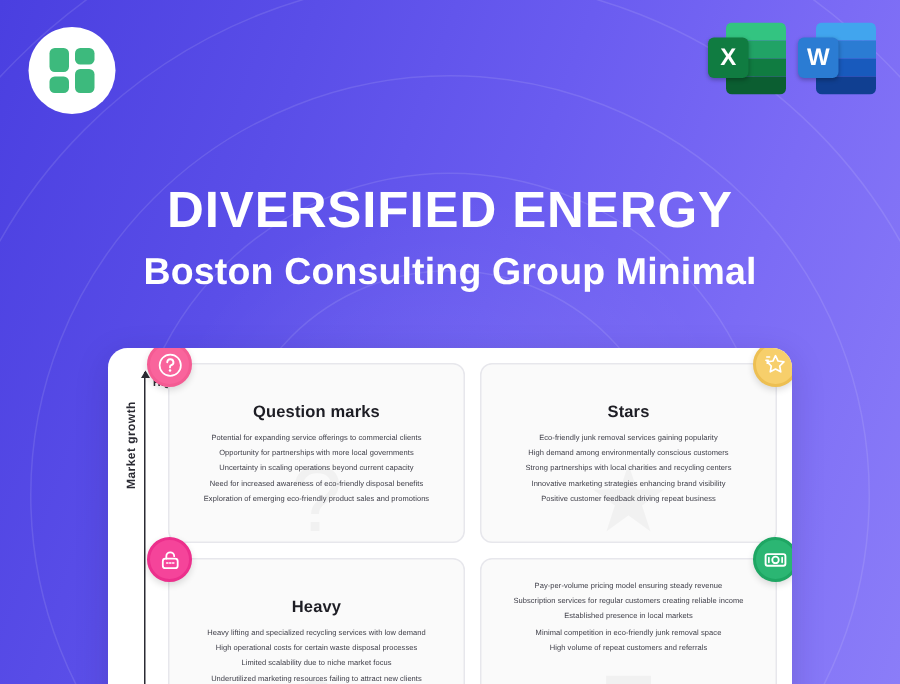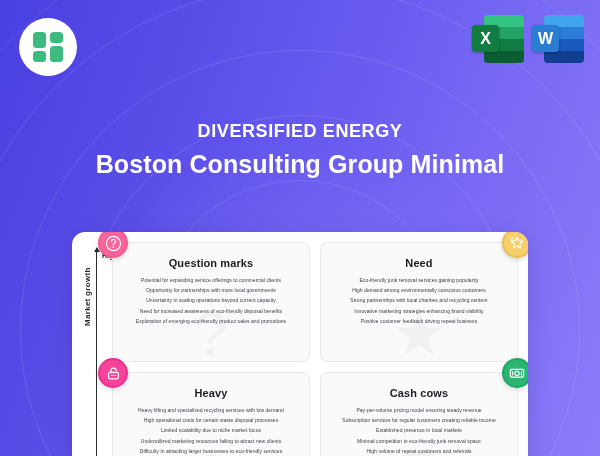--- a/index.html
+++ b/index.html
@@ -54,21 +54,21 @@
     position:absolute; left:0; top:12px; width:27px; height:27px;
     border-radius:4px; color:#fff; font-weight:bold; font-size:16px;
     display:flex; align-items:center; justify-content:center;
     box-shadow:0 1px 3px rgba(0,0,0,0.28);
   }
   .xbadge { background:#107c41; }
   .wbadge { background:#2b7cd3; }
   
   .titles { position:absolute; left:0; right:0; top:122px; text-align:center; }
   .t-main {
-    color:#ffffff; font-size:18px; font-weight:bold; letter-spacing:0.6px;
+    color:#ffffff; font-size:34px; font-weight:bold; letter-spacing:0.6px;
     line-height:1.1;
   }
   .t-sub {
     color:#ffffff; font-size:25px; font-weight:bold; margin-top:9px;
     letter-spacing:0.1px; line-height:1.1;
   }
   
   .card {
     position:absolute; left:72px; top:232px; width:456px; height:260px;
     background:#ffffff; border-radius:13px;
@@ -102,21 +102,21 @@
     border:1px solid #e7e7ec; border-radius:8px;
     padding:14px 8px 6px; overflow:visible;
   }
   .quad-bg {
     position:absolute; left:50%; bottom:-4px; transform:translateX(-50%);
     font-size:62px; color:rgba(0,0,0,0.035); line-height:1; pointer-events:none;
     user-select:none;
   }
   .quad-title {
     position:relative; text-align:center; font-size:11px; font-weight:bold;
-    color:#1d1d24; margin-bottom:7px; letter-spacing:0.1px;
+    color:#1d1d24; margin-bottom:7px; letter-spacing:0.1px;margin-top:12px;
   }
   .quad ul { position:relative; list-style:none; }
   .quad li {
     text-align:center; font-size:5px; color:#3c3c46;
     line-height:1.5; padding:1.3px 2px; letter-spacing:0.05px;
   }
   .badge {
     position:absolute; width:30px; height:30px; border-radius:50%;
     display:flex; align-items:center; justify-content:center;
     z-index:5; box-shadow:0 2px 5px rgba(0,0,0,0.14);
@@ -206,21 +206,21 @@
       </div>
 
       <div class="quad">
         <div class="badge b-s">
           <svg width="18" height="18" viewBox="0 0 24 24">
               <path d="M12 4.2l2.3 4.7 5.2.8-3.75 3.65.9 5.15L12 16.05 7.35 18.5l.9-5.15L4.5 9.7l5.2-.8z" fill="none" stroke="#fff" stroke-width="1.5" stroke-linejoin="round"></path>
               <path d="M4.2 5.4h2.6M3.4 8.2h2.2M4.6 11h1.6" stroke="#fff" stroke-width="1.3" stroke-linecap="round"></path>
             </svg>
         </div>
         <div class="quad-bg">★</div>
-        <div class="quad-title">Need</div>
+        <div class="quad-title">Stars</div>
         <ul>
           <li>Eco-friendly junk removal services gaining popularity</li>
           <li>High demand among environmentally conscious customers</li>
           <li>Strong partnerships with local charities and recycling centers</li>
           <li>Innovative marketing strategies enhancing brand visibility</li>
           <li>Positive customer feedback driving repeat business</li>
         </ul>
       </div>
 
       <div class="quad">
@@ -244,21 +244,20 @@
 
       <div class="quad">
         <div class="badge b-c">
           <svg width="18" height="18" viewBox="0 0 24 24">
               <rect x="3.2" y="7.2" width="17.6" height="10.4" rx="1.8" fill="none" stroke="#fff" stroke-width="1.7"></rect>
               <circle cx="12" cy="12.4" r="2.9" fill="none" stroke="#fff" stroke-width="1.6"></circle>
               <path d="M6.1 10.3v4.2M17.9 10.3v4.2" stroke="#fff" stroke-width="1.5" stroke-linecap="round"></path>
             </svg>
         </div>
         <div class="quad-bg">■</div>
-        <div class="quad-title">Cash cows</div>
         <ul>
           <li>Pay-per-volume pricing model ensuring steady revenue</li>
           <li>Subscription services for regular customers creating reliable income</li>
           <li>Established presence in local markets</li>
           <li>Minimal competition in eco-friendly junk removal space</li>
           <li>High volume of repeat customers and referrals</li>
         </ul>
       </div>
 
     </div>

